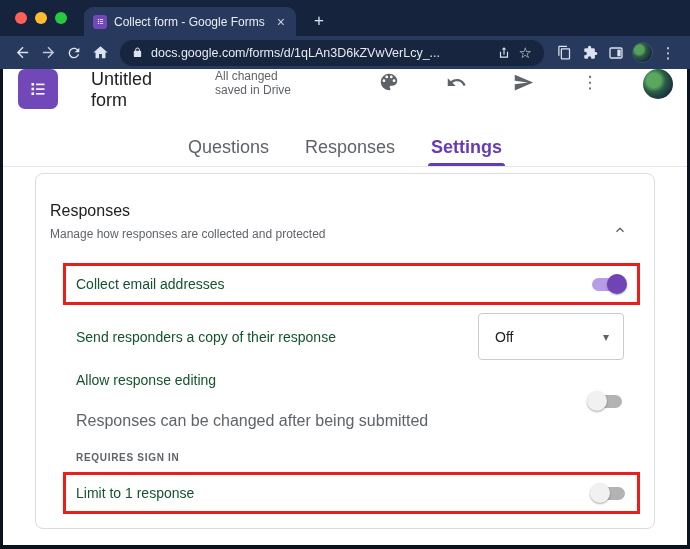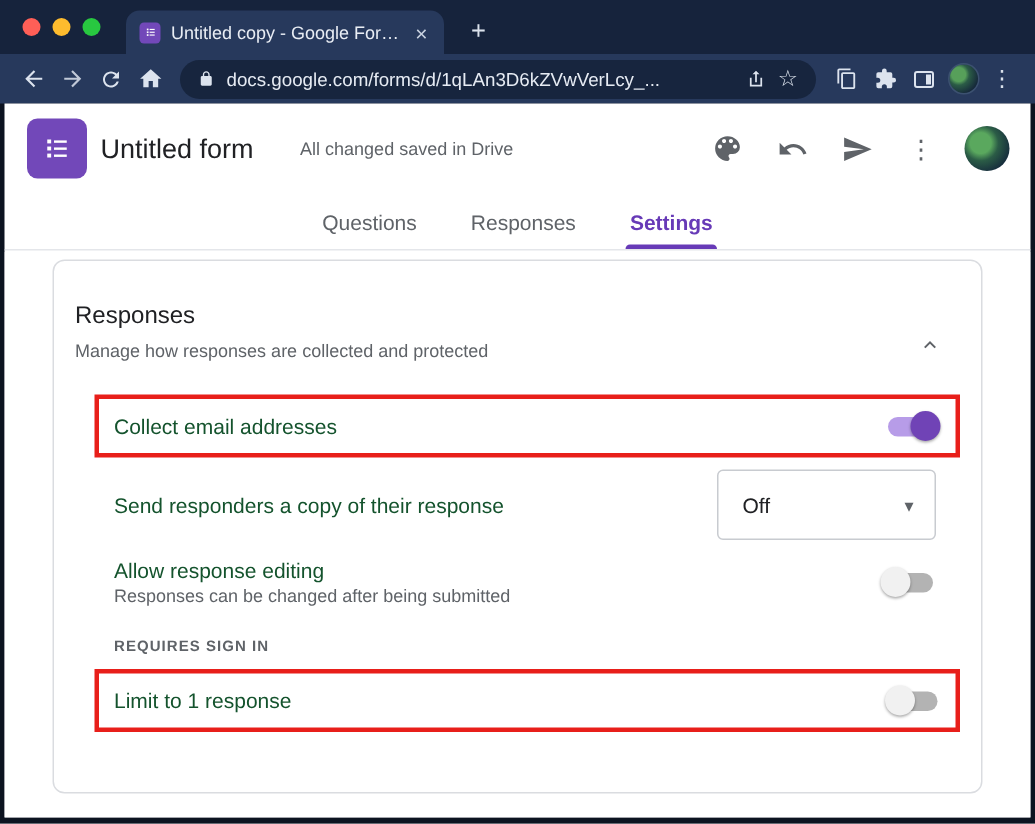--- a/index.html
+++ b/index.html
@@ -45,53 +45,53 @@
     width:21px; height:21px; border-radius:50%; flex:none;
     background:radial-gradient(circle at 32% 35%, #57a05a 0 26%, #2b5c46 40%, #16293b 75%);
     border:1.5px solid #3c5170;
   }
   .menu-glyph { color:#dbe2ec; font-size:15px; line-height:1; }
 
   
   .page { position:absolute; top:69px; left:3px; right:3px; bottom:4px; background:#ffffff; overflow:hidden; }
 
   
-  .fheader { height:60px; display:flex; align-items:center; padding:0 14px 0 15px; }
+  .fheader { height:60px; display:flex; align-items:flex-start; padding:0 14px 0 15px;gap:24px; }
   .forms-logo { width:40px; height:40px; border-radius:7px; background:var(--forms-purple,#7248b9);
     display:grid; place-items:center; flex:none; }
   .doc-title { font-size:18px; color:#202124; margin-left:9px; }
   .save-status { font-size:12px; color:#5f6368; margin-left:31px; }
   .fheader-spacer { flex:1; }
   .hicon { width:26px; height:26px; display:grid; place-items:center; margin-left:17px; flex:none; }
   .favatar { width:30px; height:30px; border-radius:50%; margin-left:16px; flex:none;
     background:radial-gradient(circle at 36% 38%, #5aa85e 0 26%, #2b5c46 44%, #152a3c 78%); }
 
   
   .ftabs { height:38px; display:flex; justify-content:center; align-items:stretch; gap:30px;
     border-bottom:1px solid #e4e6ea; }
-  .ftab { font-size:14px; color:#5f6368; display:flex; align-items:center; padding:0 3px; position:relative; }
+  .ftab { font-size:18px; color:#5f6368; display:flex; align-items:center; padding:0 3px; position:relative; }
   .ftab.active { color:var(--accent,#673ab7); font-weight:bold;text-align:center; }
   .ftab.active::after { content:""; position:absolute; left:0; right:0; bottom:0; height:3px;
     background:var(--accent,#673ab7); border-radius:3px 3px 0 0; }
 
   
   .content { position:absolute; top:99px; left:0; right:0; bottom:0; background:#fff; }
   .card { position:absolute; left:32px; width:620px; top:5px; height:356px;
     border:1px solid #dadce0; border-radius:8px; background:#fff; }
   .card-head { position:relative; padding:28px 16px 0 14px; }
   .card-title { font-size:16px; color:#202124; }
   .card-sub { font-size:12px; color:#5f6368; margin-top:7px; }
   .collapse-btn { position:absolute; right:22px; top:44px; width:24px; height:24px;
     display:grid; place-items:center; }
 
   .highlight { border:3px solid var(--highlight-red,#ea1b1b); margin:22px 14px 0 27px;
     padding:8px 10px 8px 10px; }
   .srow { display:flex; align-items:center; justify-content:space-between; }
   .srow-label { font-size:14px; color:#14532d; }
-  .srow-sub { font-size:12px; color:#5f6368; margin-top:2px; }
+  .srow-sub { font-size:16px; color:#5f6368; margin-top:24px; }
   .plain-row { margin:8px 30px 0 40px; }
   .row-allow { margin:12px 30px 0 40px; }
   .signin-label { margin:22px 0 0 40px; font-size:10px; font-weight:bold; color:#5f6368;
     letter-spacing:0.7px; }
 
   
   .dropdown { width:146px; height:47px; border:1px solid #c8cbd0; border-radius:4px;
     display:flex; align-items:center; justify-content:space-between; padding:0 14px 0 16px; }
   .dropdown-value { font-size:14px; color:#202124; }
   .dropdown-caret { font-size:12px; color:#5f6368; }
@@ -123,21 +123,21 @@
             <g fill="#ffffff">
               <rect x="5" y="5.5" width="3" height="3"></rect>
               <rect x="10" y="6" width="9" height="2"></rect>
               <rect x="5" y="10.5" width="3" height="3"></rect>
               <rect x="10" y="11" width="9" height="2"></rect>
               <rect x="5" y="15.5" width="3" height="3"></rect>
               <rect x="10" y="16" width="9" height="2"></rect>
             </g>
           </svg>
       </span>
-      <span class="btab-title">Untitled copy - Google Forms</span>
+      <span class="btab-title">Collect form - Google Forms</span>
       <span class="btab-close">×</span>
     </div>
     <div class="newtab">+</div>
   </div>
 
   <div class="navbar">
     <span class="navbtn">
       <svg width="17" height="17" viewBox="0 0 24 24" fill="#dce3ee">
           <path d="M20 11H7.83l5.59-5.59L12 4l-8 8 8 8 1.41-1.41L7.83 13H20v-2z"></path>
         </svg>

